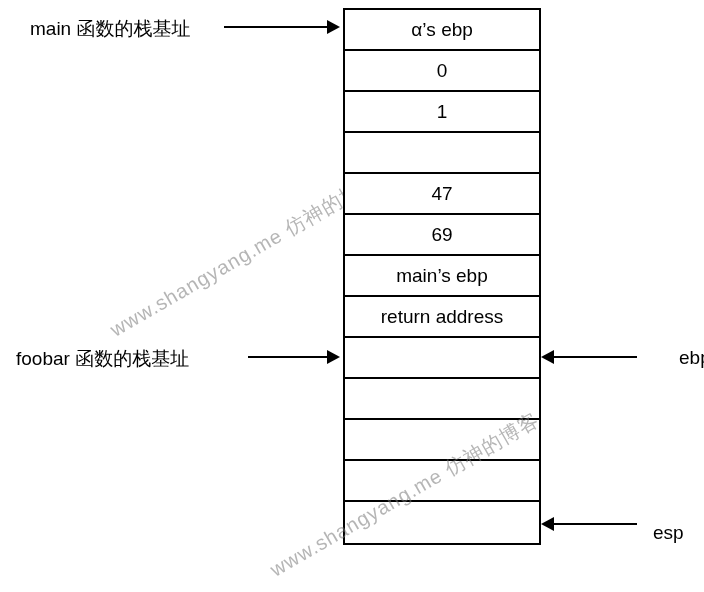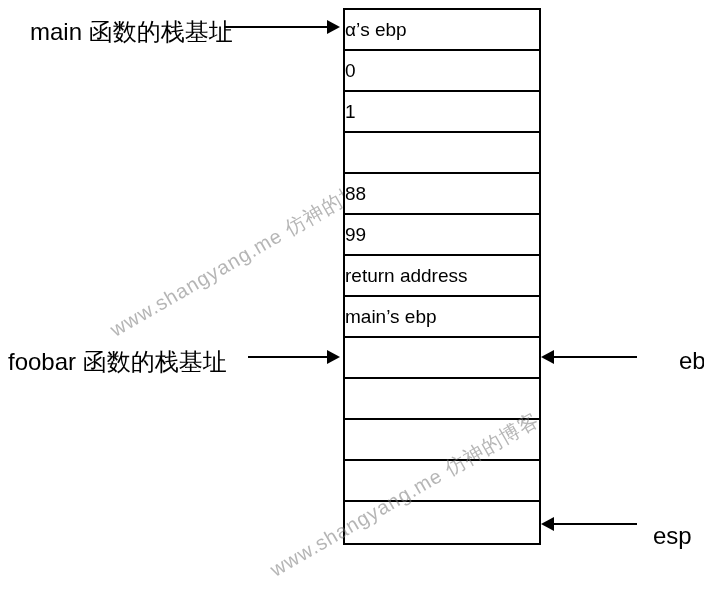--- a/index.html
+++ b/index.html
@@ -23,32 +23,32 @@
     width: 194px;
     border: 2px solid #000;
     background: #fff;
     z-index: 2;
   }
   .stack-cell {
     height: 41px;
     box-sizing: border-box;
     border-bottom: 2px solid #000;
     line-height: 39px;
-    text-align: left;
+    text-align: center;
     font-size: 19px;
     color: #000;
     background: transparent;
   }
   .stack-cell:last-child {
     border-bottom: none;
   }
   
   .side-label {
     position: absolute;
-    font-size: 24px;
+    font-size: 19px;
     color: #000;
     white-space: nowrap;
     z-index: 3;
   }
   
   .arrow {
     position: absolute;
     height: 16px;
     z-index: 3;
   }
@@ -92,38 +92,38 @@
 <div id="canvas">
 
   <div class="watermark" style="left: 112px; top: 318px;">www.shangyang.me 仿神的博客</div>
   <div class="watermark over" style="left: 272px; top: 558px;">www.shangyang.me 仿神的博客</div>
 
   <div id="stack">
     <div class="stack-cell">α’s ebp</div>
     <div class="stack-cell">0</div>
     <div class="stack-cell">1</div>
     <div class="stack-cell"></div>
-    <div class="stack-cell">88</div>
-    <div class="stack-cell">99</div>
+    <div class="stack-cell">47</div>
+    <div class="stack-cell">69</div>
+    <div class="stack-cell">main’s ebp</div>
     <div class="stack-cell">return address</div>
-    <div class="stack-cell">main’s ebp</div>
     <div class="stack-cell"></div>
     <div class="stack-cell"></div>
     <div class="stack-cell"></div>
     <div class="stack-cell"></div>
     <div class="stack-cell"></div>
   </div>
 
   <div class="side-label" style="left: 30px; top: 16px;">main 函数的栈基址</div>
   <div class="arrow point-right" style="left: 224px; top: 19px; width: 116px;">
     <div class="line"></div>
     <div class="head"></div>
   </div>
 
-  <div class="side-label" style="left: 8px; top: 346px;">foobar 函数的栈基址</div>
+  <div class="side-label" style="left: 16px; top: 346px;">foobar 函数的栈基址</div>
   <div class="arrow point-right" style="left: 248px; top: 349px; width: 92px;">
     <div class="line"></div>
     <div class="head"></div>
   </div>
 
   <div class="arrow point-left" style="left: 541px; top: 349px; width: 96px;">
     <div class="line"></div>
     <div class="head"></div>
   </div>
   <div class="side-label" style="left: 679px; top: 347px;">ebp</div>

